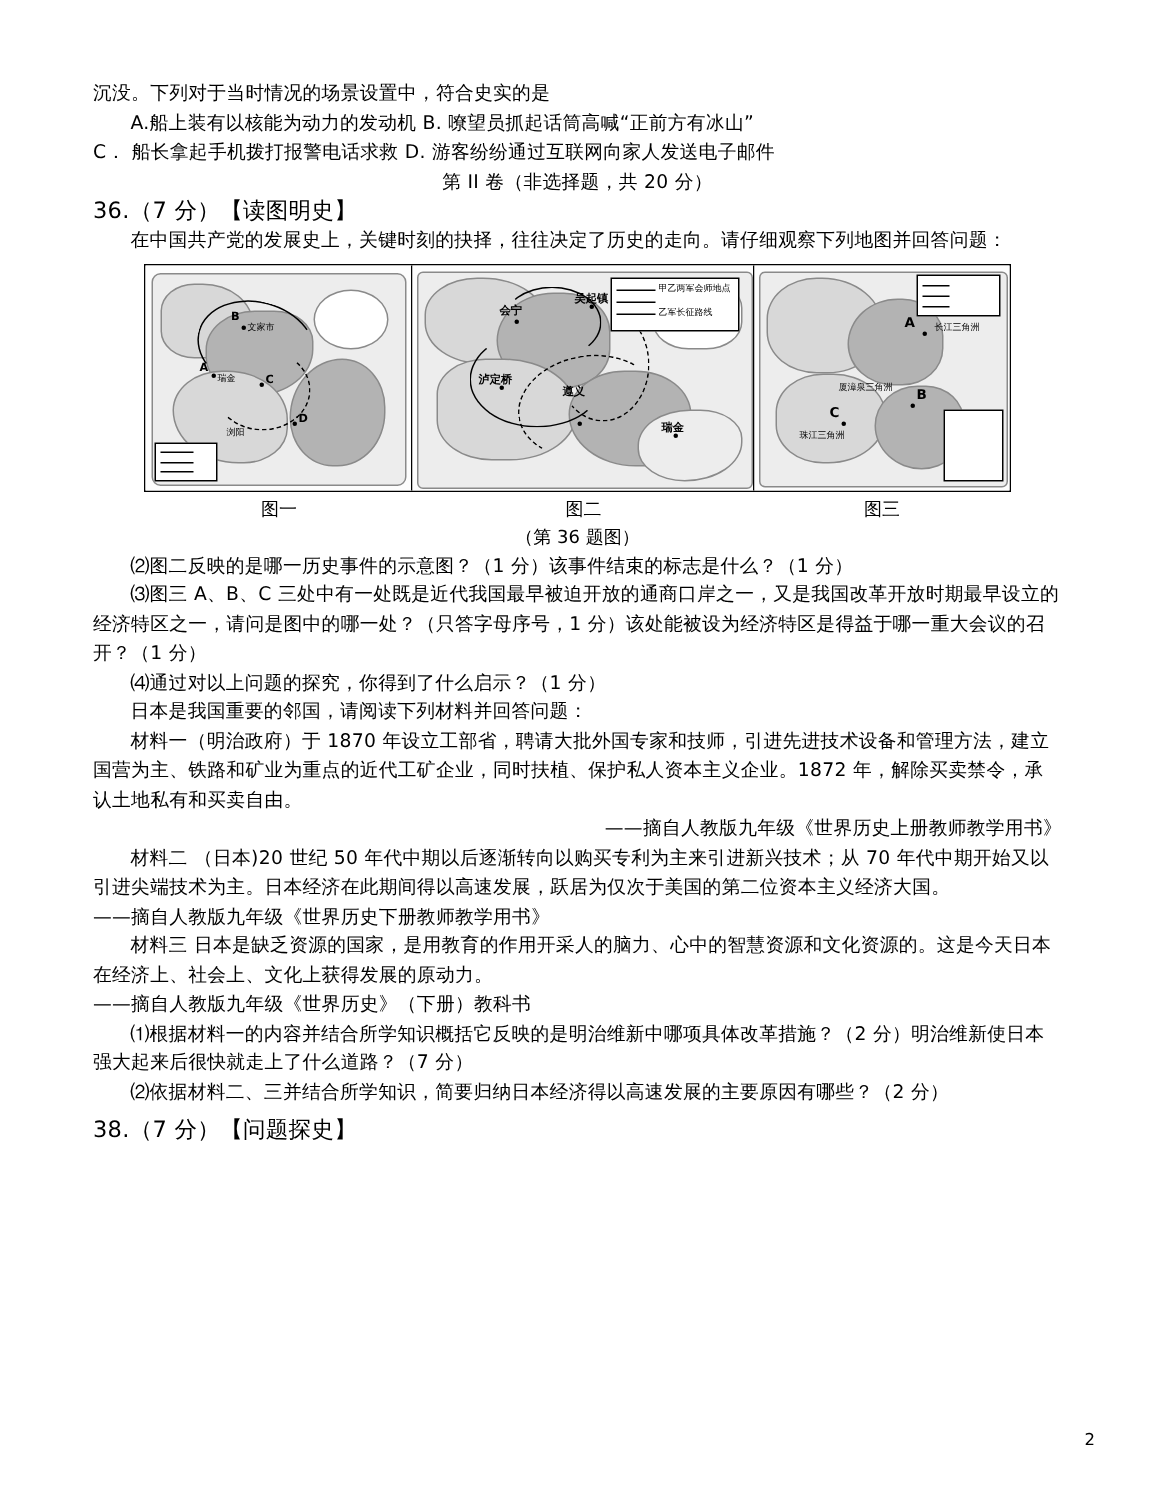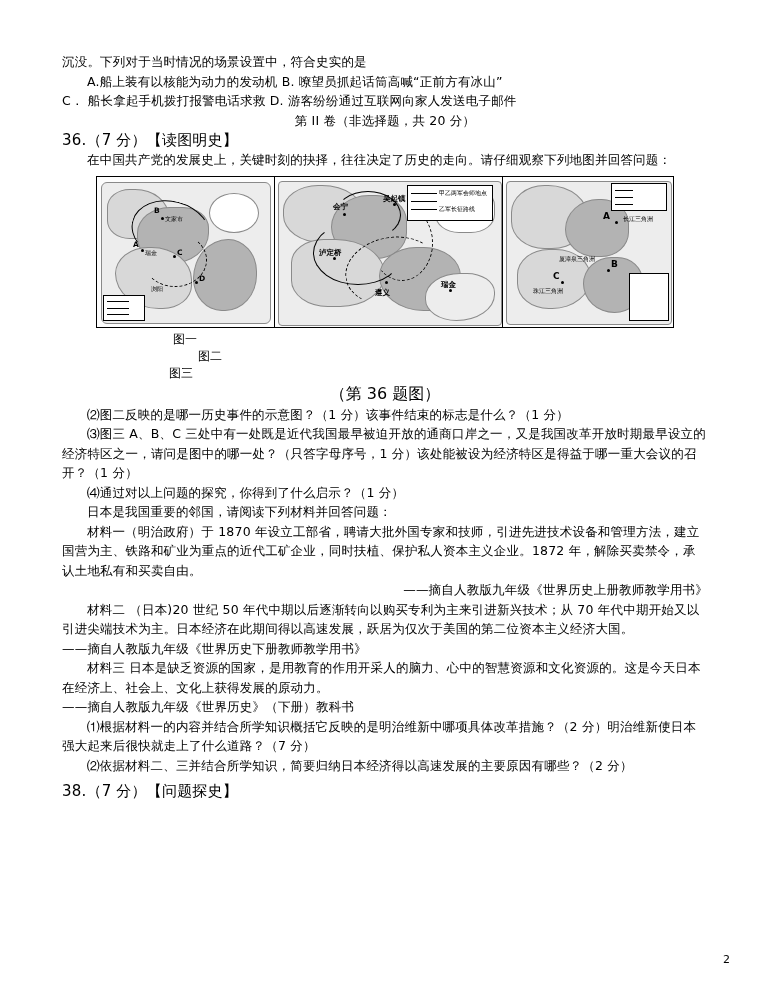--- a/index.html
+++ b/index.html
@@ -100,21 +100,21 @@
     width: 578px;
     margin: 3px auto 0 auto;
     font-size: 12px;
   }
   .fig-captions > div { text-align: center; }
   .cap1 { width: 178px; }
   .cap2 { width: 228px; }
   .cap3 { width: 170px; }
   .fig-title {
     text-align: center;
-    font-size: 16px;
+    font-size: 12px;
     margin-top: 2px;
   }
 
   .pagenum {
     position: absolute;
     right: 40px;
     bottom: 34px;
     font-size: 11px;
   }
 </style>
@@ -183,21 +183,21 @@
         <div class="dot" style="left:68px;top:36px;"></div>
         <div class="rt b" style="left:58px;top:26px;">会宁</div>
 
         <div class="dot" style="left:118px;top:26px;"></div>
         <div class="rt b" style="left:108px;top:18px;">吴起镇</div>
 
         <div class="dot" style="left:58px;top:80px;"></div>
         <div class="rt b" style="left:44px;top:72px;">泸定桥</div>
 
         <div class="dot" style="left:110px;top:104px;"></div>
-        <div class="rt b" style="left:100px;top:112px;">遵义</div>
+        <div class="rt b" style="left:100px;top:80px;">遵义</div>
 
         <div class="dot" style="left:174px;top:112px;"></div>
         <div class="rt b" style="left:166px;top:104px;">瑞金</div>
 
         <div class="legendbox" style="left:132px;top:8px;width:84px;height:34px;"></div>
         <div class="hline" style="left:136px;top:16px;width:26px;"></div>
         <div class="hline" style="left:136px;top:24px;width:26px;"></div>
         <div class="hline" style="left:136px;top:32px;width:26px;"></div>
         <div class="rt" style="left:164px;top:12px;">甲乙两军会师地点</div>
         <div class="rt" style="left:164px;top:28px;">乙军长征路线</div>
@@ -225,21 +225,21 @@
         <div class="rt" style="left:56px;top:78px;">厦漳泉三角洲</div>
 
         <div class="dot" style="left:58px;top:104px;"></div>
         <div class="rt lg" style="left:50px;top:96px;">C</div>
         <div class="rt" style="left:30px;top:110px;">珠江三角洲</div>
       </div>
 
     </div>
   </div>
 
-  <div class="fig-captions" style="margin-left:auto;margin-right:auto;flex-direction:column;">
+  <div class="fig-captions" style="margin-left:auto;margin-right:auto;">
     <div class="cap1">图一</div>
     <div class="cap2">图二</div>
     <div class="cap3">图三</div>
   </div>
   <div class="fig-title">（第 36 题图）</div>
 
   <div class="line indent1">⑵图二反映的是哪一历史事件的示意图？（1 分）该事件结束的标志是什么？（1 分）</div>
   <div class="line indent1">⑶图三 A、B、C 三处中有一处既是近代我国最早被迫开放的通商口岸之一，又是我国改革开放时期最早设立的经济特区之一，请问是图中的哪一处？（只答字母序号，1 分）该处能被设为经济特区是得益于哪一重大会议的召开？（1 分）</div>
   <div class="line indent1">⑷通过对以上问题的探究，你得到了什么启示？（1 分）</div>
 

